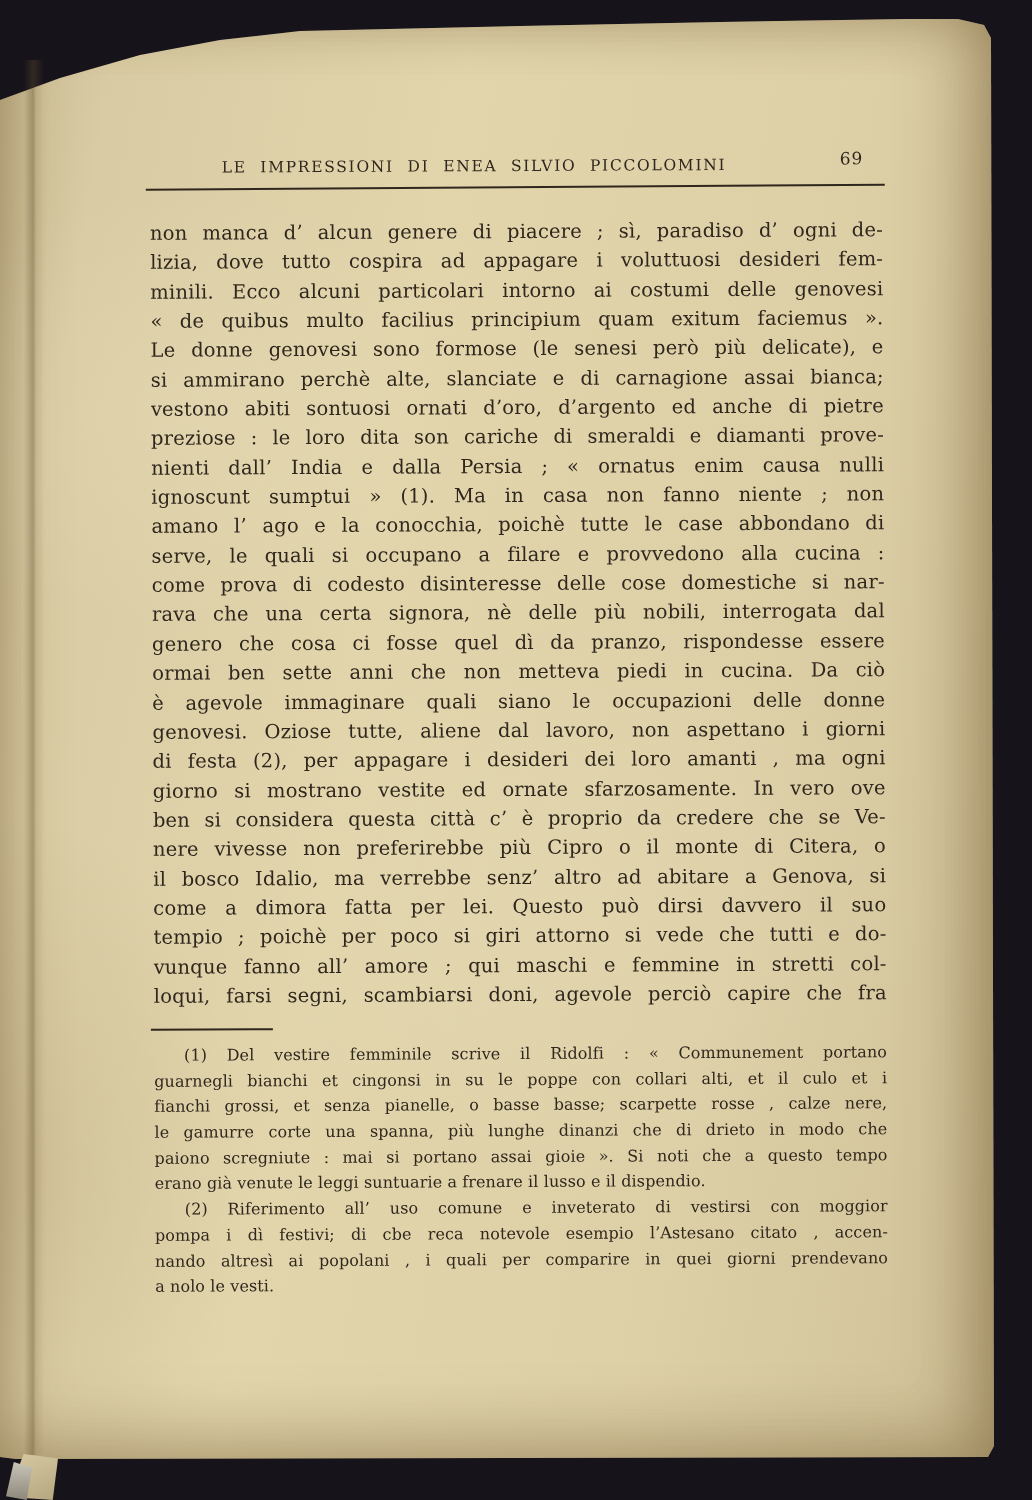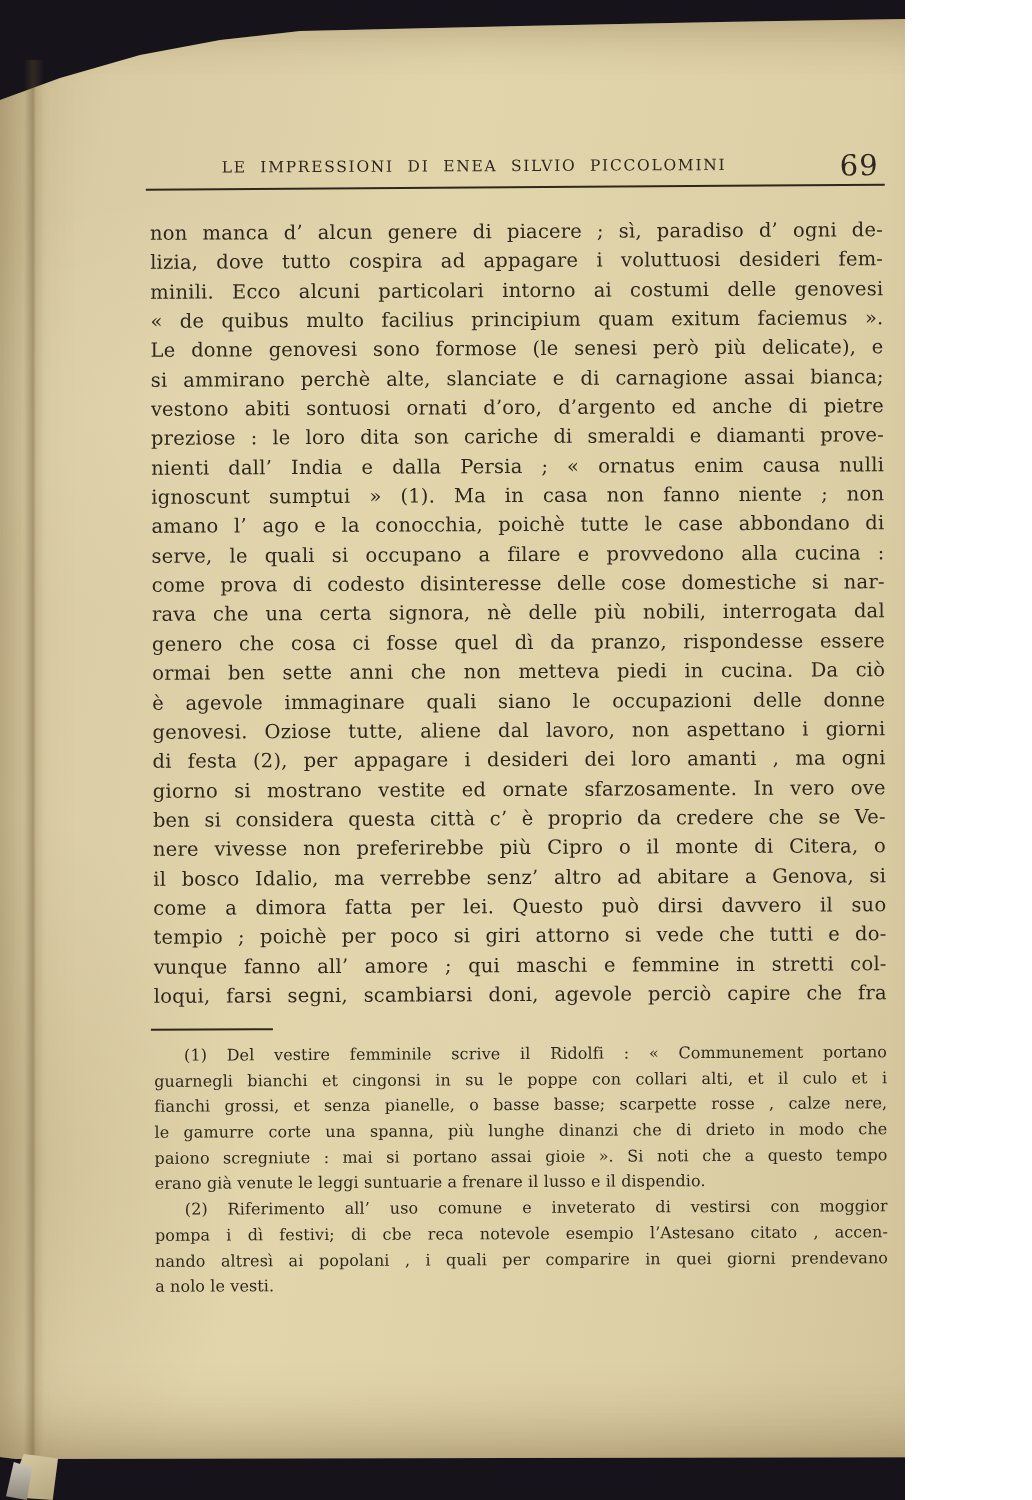--- a/index.html
+++ b/index.html
@@ -1,18 +1,18 @@
 <!DOCTYPE html>
 <html style="--paper: #ddcfa6; --ink: #2f271d; --bg: #17131b;"><head>
 <meta charset="utf-8">
 <style>
   html,body{margin:0;padding:0;}
   .scene{
     position:relative;
-    width:905px;height:1500px;
+    width:1032px;height:1500px;
     background:var(--bg,#17131b);
     overflow:hidden;
     font-family:"DejaVu Serif","Liberation Serif",serif;
   }
   
   .paper{
     position:absolute;left:0;top:0;width:994px;height:1460px;
     background:linear-gradient(100deg,#c9ba92 0%,#d9cba3 10%,#e2d5ac 38%,#ddcfa6 70%,#cfc097 100%);
     clip-path:polygon(0 100px,60px 78px,140px 55px,220px 40px,300px 31px,520px 26px,720px 22px,905px 19px,958px 19px,984px 25px,991px 38px,994px 1446px,988px 1457px,16px 1459px,0 1457px);
     box-shadow:inset 0 0 70px rgba(118,94,52,.33), inset -28px -22px 70px rgba(108,84,44,.28), inset 0 30px 50px rgba(100,78,40,.22);
@@ -34,21 +34,21 @@
     color:var(--ink,#2f271d);
     transform:rotate(-0.28deg);transform-origin:520px 640px;
   }
   .running-title{
     position:absolute;left:224px;top:157px;
     font-size:15.5px;letter-spacing:1.7px;word-spacing:7px;
     white-space:nowrap;color:var(--ink,#2f271d);
   }
   .page-number{
     position:absolute;left:842px;top:150px;
-    font-size:29px;letter-spacing:1px;
+    font-size:17px;letter-spacing:1px;
   }
   .header-rule{
     position:absolute;left:148px;top:187px;width:739px;height:2.2px;
     background:var(--ink,#2f271d);transform:rotate(-0.12deg);transform-origin:left center;
   }
   .body-block{
     position:absolute;left:152px;top:217px;width:733px;
     font-size:19.5px;
   }
   .body-block .tl{

